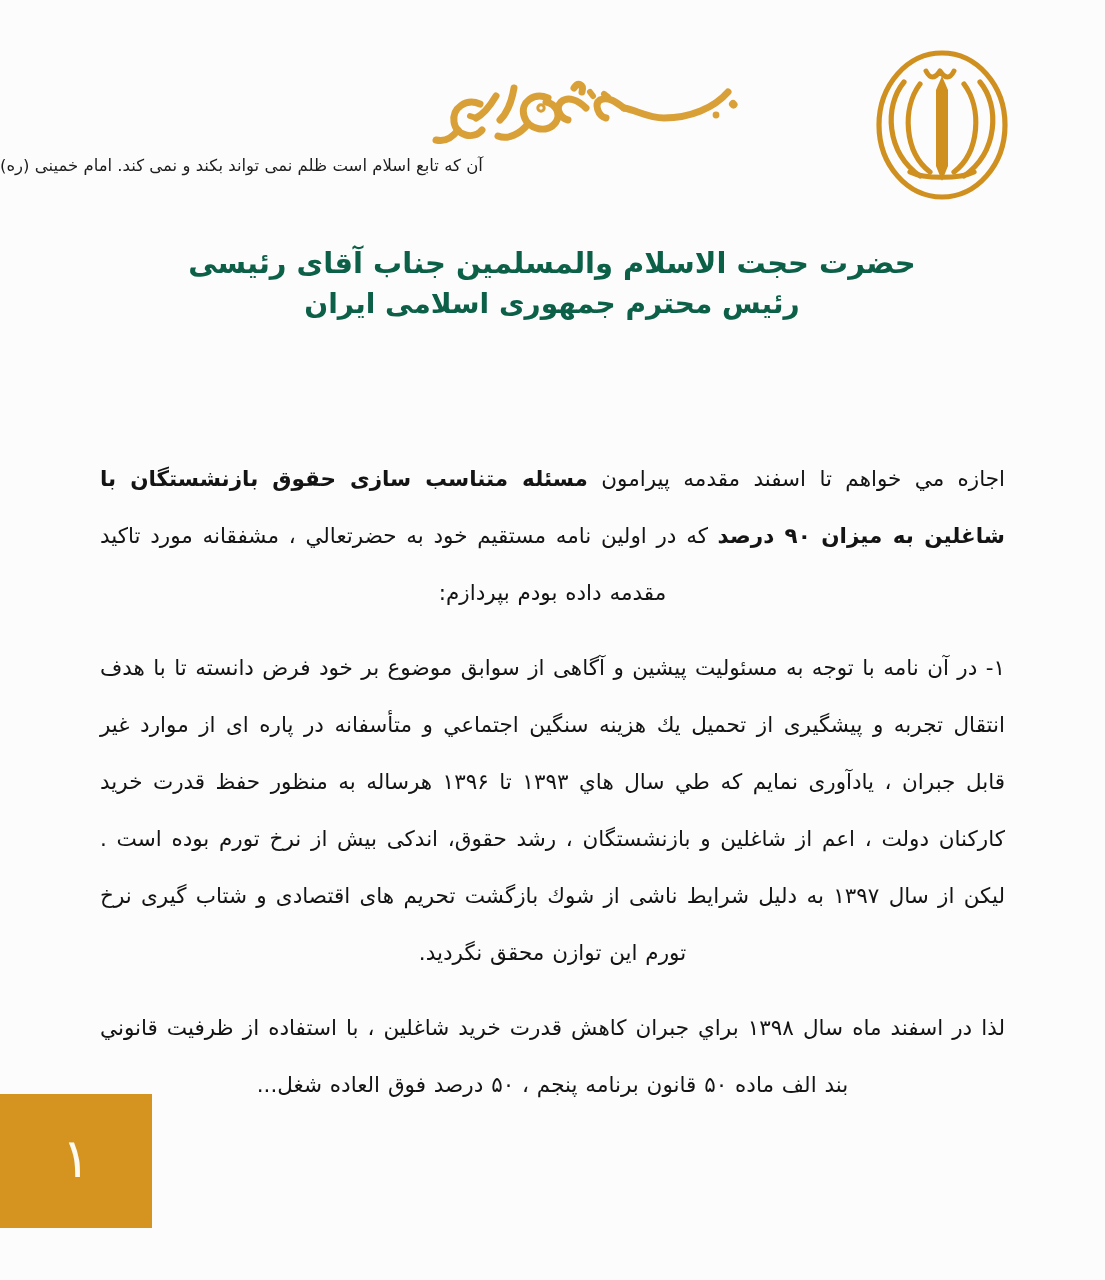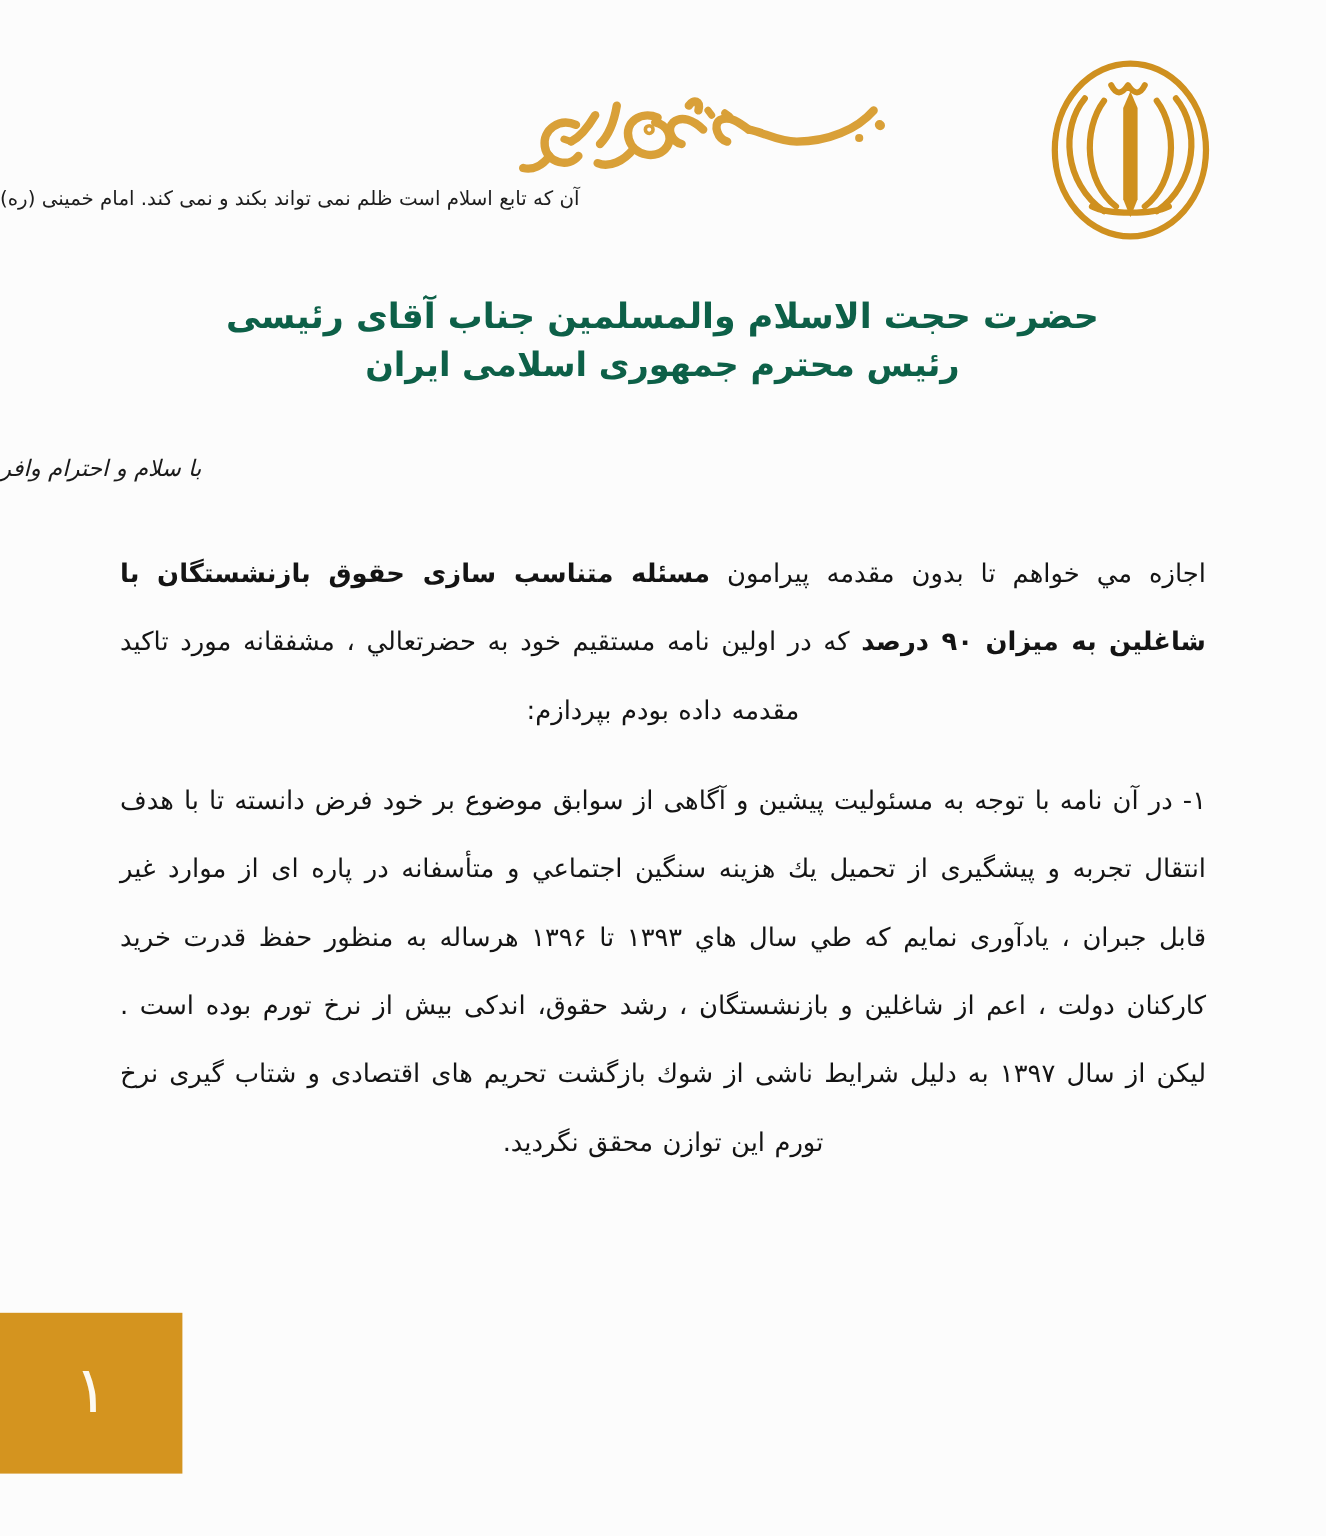--- a/index.html
+++ b/index.html
@@ -205,27 +205,27 @@
     </div>
 
     <div id="quote-line">آن که تابع اسلام است ظلم نمی تواند بکند و نمی کند. امام خمینی (ره)</div>
   </div>
 
   <div id="title-block">
     <span class="tline l1">حضرت حجت الاسلام والمسلمین جناب آقای رئیسی</span>
     <span class="tline l2">رئیس محترم جمهوری اسلامی ایران</span>
   </div>
 
-  <div id="greeting">با سلام و احترام وافر</div>
 
   <div id="body-text">
 
-    <p class="para"><span>اجازه مي خواهم تا بدون مقدمه پیرامون </span><b>مسئله متناسب سازی حقوق بازنشستگان با شاغلین به میزان ۹۰ درصد</b><span> که در اولین نامه مستقیم خود به حضرتعالي ، مشفقانه مورد تاکید مقدمه داده بودم بپردازم:</span></p>
+    <p class="para"><span>اجازه مي خواهم تا اسفند مقدمه پیرامون </span><b>مسئله متناسب سازی حقوق بازنشستگان با شاغلین به میزان ۹۰ درصد</b><span> که در اولین نامه مستقیم خود به حضرتعالي ، مشفقانه مورد تاکید مقدمه داده بودم بپردازم:</span></p>
 
     <p class="para">۱- در آن نامه با توجه به مسئولیت پیشین و آگاهی از سوابق موضوع بر خود فرض دانسته تا با هدف انتقال تجربه و پیشگیری از تحمیل يك هزینه سنگین اجتماعي و متأسفانه در پاره ای از موارد غیر قابل جبران ، یادآوری نمایم که طي سال هاي ۱۳۹۳ تا ۱۳۹۶ هرساله به منظور حفظ قدرت خرید کارکنان دولت ، اعم از شاغلین و بازنشستگان ، رشد حقوق، اندکی بیش از نرخ تورم بوده است . لیکن از سال ۱۳۹۷ به دلیل شرایط ناشی از شوك بازگشت تحریم های اقتصادی و شتاب گیری نرخ تورم این توازن محقق نگردید.</p>
 
+    <p class="para">لذا در اسفند ماه سال ۱۳۹۸ براي جبران کاهش قدرت خرید شاغلین ، با استفاده از ظرفیت قانوني بند الف ماده ۵۰ قانون برنامه پنجم ، ۵۰ درصد فوق العاده شغل...</p>
   </div>
 
   <div id="page-badge">
     <span class="num">۱</span>
   </div>
 
 </div>
 
 </body></html>

